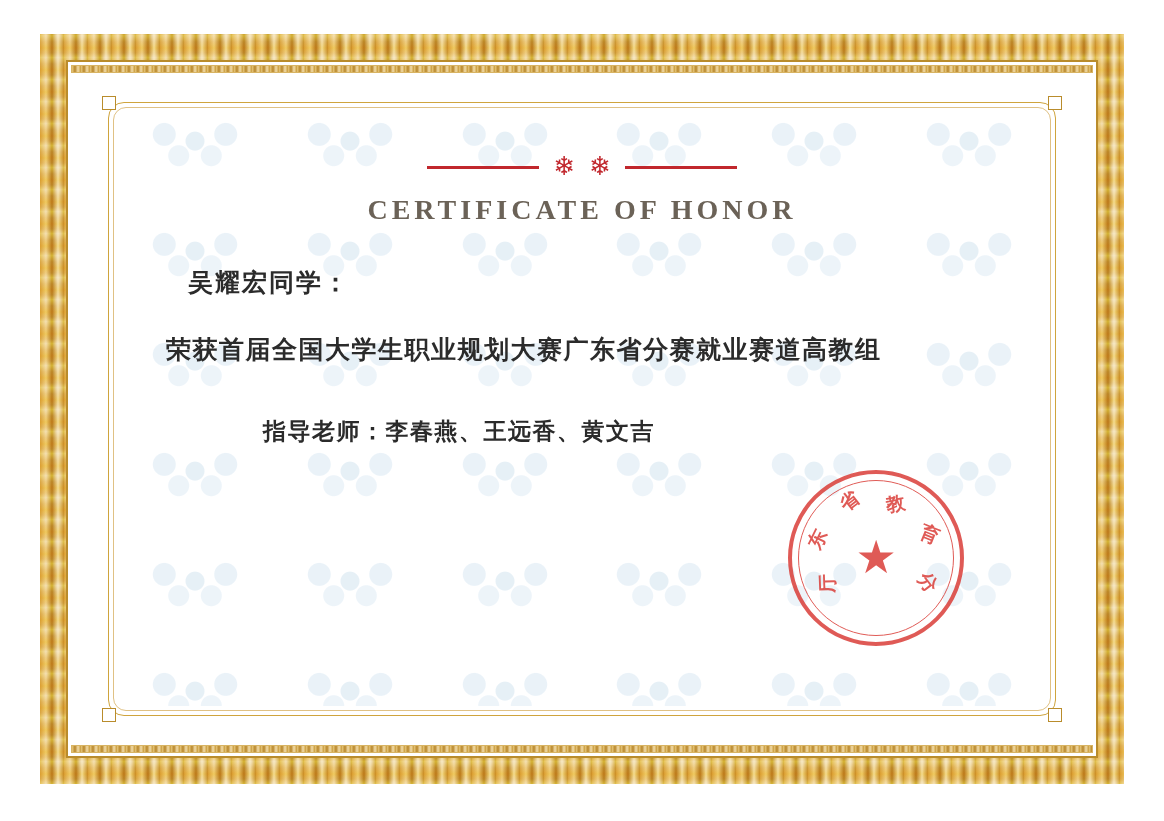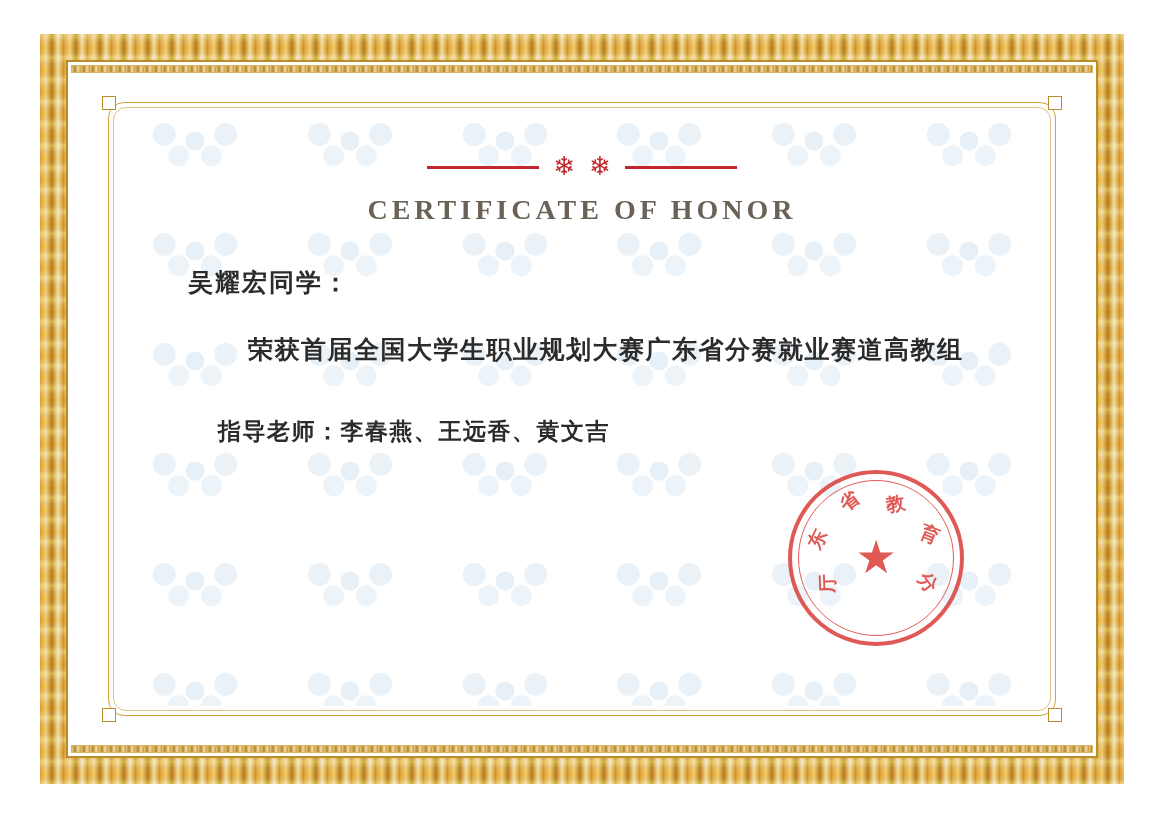--- a/index.html
+++ b/index.html
@@ -183,39 +183,38 @@
   .salutation {
     margin-top: 40px;
     margin-left: 22px;
     font-size: 25px;
     font-weight: bold;
     color: #2b2b2b;
     letter-spacing: 2px;
   }
   .body-line {
     margin-top: 34px;
-    margin-left: 82px;
     font-size: 25px;
     font-weight: bold;
     color: #2b2b2b;
     letter-spacing: 1.5px;
   }
   .award-line {
     margin-top: 38px;
     text-align: center;
     font-size: 62px;
     color: #1a1a1a;
     letter-spacing: 28px;
     font-family: "DejaVu Serif", serif;
   }
 
   .footer {
     position: relative;
     margin-top: 46px;
-    margin-left: 52px;
+    margin-left: 97px;
     font-size: 23px;
     font-weight: bold;
     color: #2b2b2b;
     letter-spacing: 1.5px;
     line-height: 1.75;
   }
 
   
   .sign-block {
     position: absolute;

